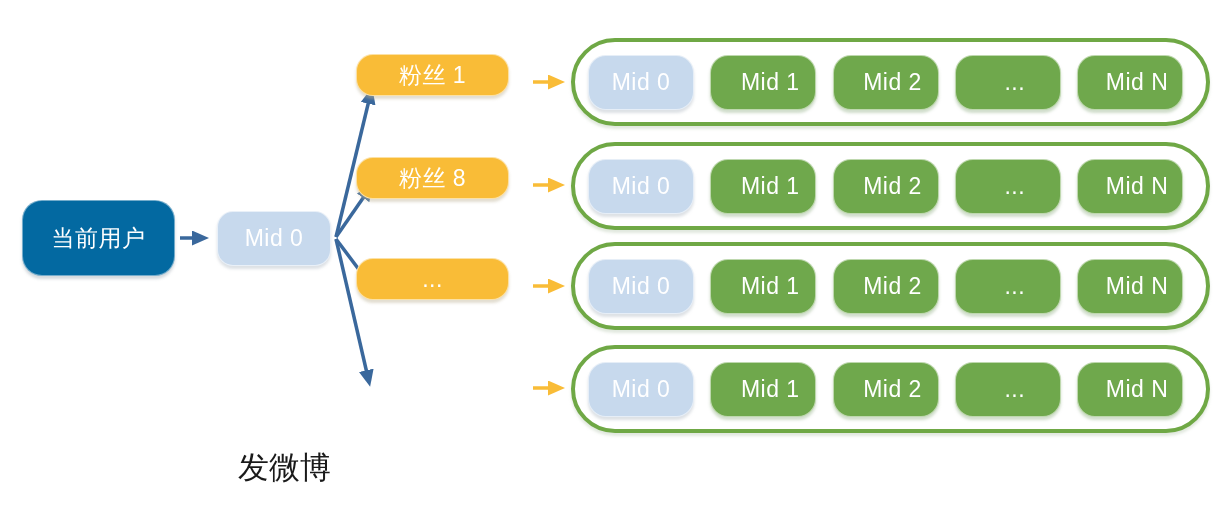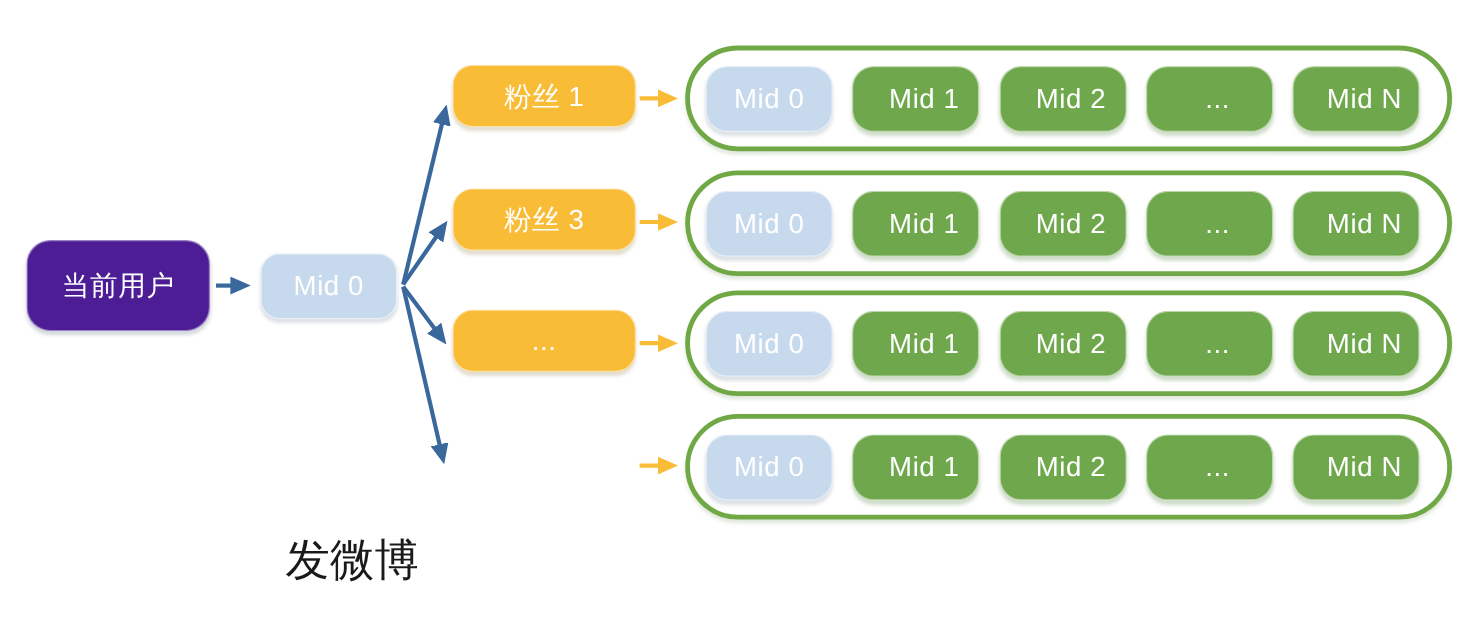--- a/index.html
+++ b/index.html
@@ -23,36 +23,36 @@
     align-items: center;
     justify-content: center;
     color: #ffffff;
     font-size: 23px;
     letter-spacing: 0.5px;
     box-sizing: border-box;
   }
   .node-user {
     left: 22px; top: 200px;
     width: 153px; height: 76px;
-    background: #4c1d95;
+    background: #0369a1;
     border-radius: 20px;
     border: 1px solid rgba(255,255,255,0.45);
     box-shadow: 0 3px 3px rgba(160,170,180,0.45);
   }
   .node-mid0 {
     left: 217px; top: 211px;
     width: 114px; height: 55px;
     background: #C7D9ED;
     border-radius: 16px;
     border: 1px solid rgba(255,255,255,0.6);
     box-shadow: 0 3px 3px rgba(170,180,190,0.4);
   }
   .node-fan {
-    left: 377px;
-    width: 153px; height: 52px;
+    left: 356px;
+    width: 153px; height: 42px;
     background: #F9BC37;
     border-radius: 17px;
     border: 1px solid rgba(255,255,255,0.55);
     box-shadow: 0 3px 3px rgba(190,180,150,0.45);
     text-align: center;
   }
   .fan-0 { top: 54px; }
   .fan-1 { top: 157px; }
   .fan-2 { top: 258px; }
   .fan-3 { top: 360px; }
@@ -96,21 +96,21 @@
   .pill-green {
     background: #6FA84C;
     box-shadow: 0 3px 3px rgba(150,180,140,0.45);
     padding-left: 14px;
   }
 
   .caption {
     position: absolute;
     top: 452px;
     font-family: "Liberation Serif", "DejaVu Serif", serif;
-    font-size: 37px;
+    font-size: 31px;
     color: #1a1a1a;
     line-height: 32px;
     white-space: nowrap;
   }
   .caption-publish { left: 238px; }
   .caption-inbox  { left: 848px; }
 </style>
 </head>
 <body>
 
@@ -137,21 +137,21 @@
     <line x1="533" y1="185" x2="560" y2="185" stroke="#F9BC37" stroke-width="3.5" marker-end="url(#orangeHead)"></line>
     <line x1="533" y1="286" x2="560" y2="286" stroke="#F9BC37" stroke-width="3.5" marker-end="url(#orangeHead)"></line>
     <line x1="533" y1="388" x2="560" y2="388" stroke="#F9BC37" stroke-width="3.5" marker-end="url(#orangeHead)"></line>
   </svg>
 
   <div class="node node-user">当前用户</div>
 
   <div class="node node-mid0">Mid 0</div>
 
   <div class="node node-fan fan-0">粉丝 1</div>
-  <div class="node node-fan fan-1">粉丝 3</div>
+  <div class="node node-fan fan-1">粉丝 8</div>
   <div class="node node-fan fan-2">...</div>
 
   <div class="inbox-row row-0">
     <span class="pill pill-blue">Mid 0</span>
     <span class="pill pill-green">Mid 1</span>
     <span class="pill pill-green">Mid 2</span>
     <span class="pill pill-green">...</span>
     <span class="pill pill-green">Mid N</span>
   </div>
 

